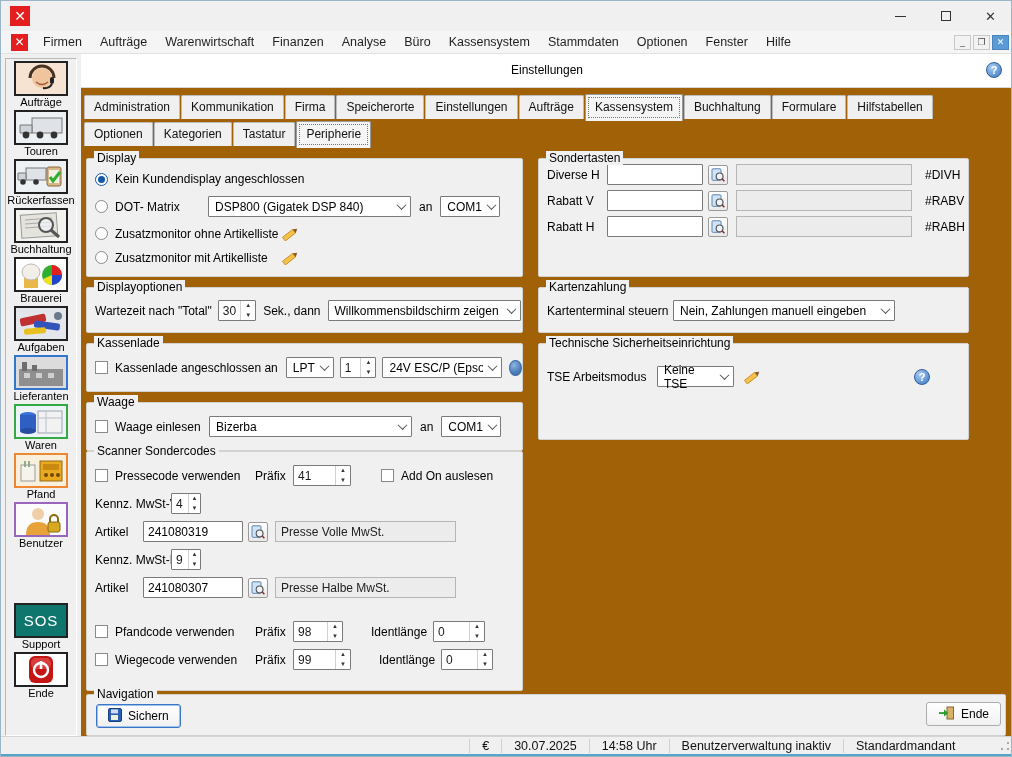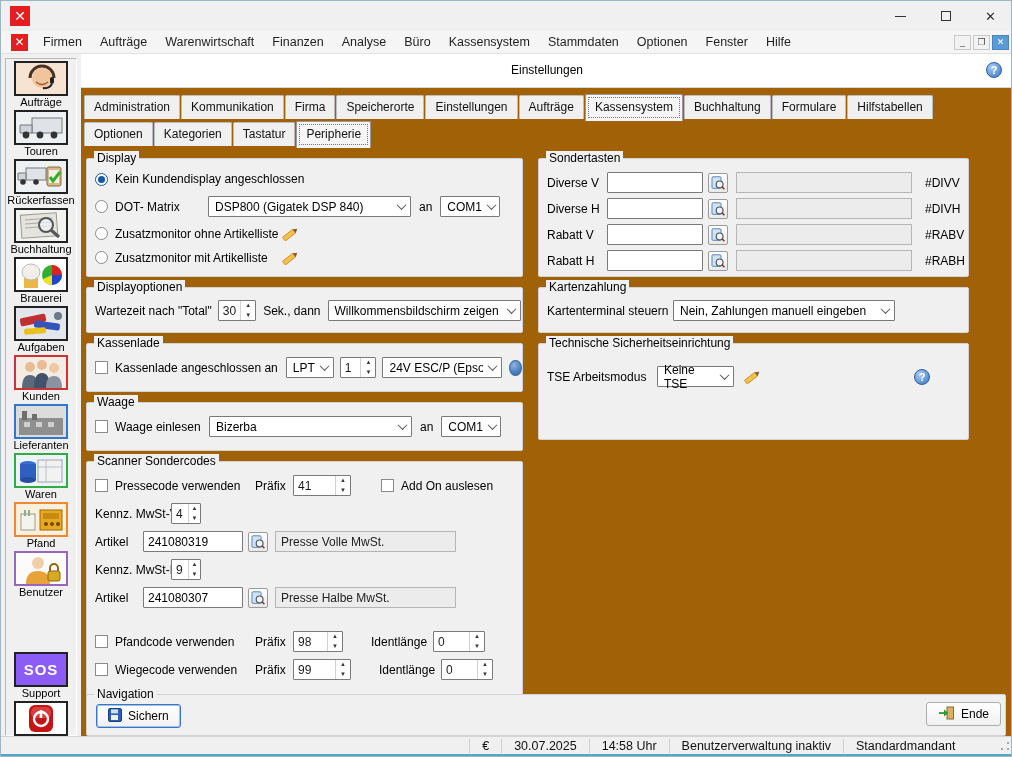--- a/index.html
+++ b/index.html
@@ -23,21 +23,21 @@
   .mdi-btn { width:17px; height:15px; border:1px solid #c8c8c8; background:#f2f2f2; font-size:9px; color:#444; display:flex; align-items:center; justify-content:center; line-height:1; }
   .mdi-btn.close { background:#5b9bd5; border-color:#4a86bd; color:#fff; }
 
   
   .sidebar { position:absolute; left:4px; top:57px; width:72px; height:678px; background:#f0f0f0; border:1px solid #b8b8b8; border-right-color:#fff; border-bottom-color:#fff; display:flex; flex-direction:column; align-items:center; padding-top:2px; }
   .side-item { display:flex; flex-direction:column; align-items:center; width:70px; margin-bottom:2px; cursor:pointer; }
   .thumb { width:54px; height:35px; border:2px solid #222; background:#fff; display:flex; align-items:center; justify-content:center; overflow:hidden; }
   .side-label { font-size:11px; color:#000; line-height:12px; margin-top:0px; white-space:nowrap; }
   .thumb.b-red{border-color:#cc3333;} .thumb.b-blue{border-color:#3377cc;} .thumb.b-green{border-color:#33aa44;}
   .thumb.b-orange{border-color:#ee8833;} .thumb.b-purple{border-color:#9966bb;}
-  .thumb.sos { background:#8b5cf6; color:#fff; font-weight:bold; font-size:15px; letter-spacing:1px; }
+  .thumb.sos { background:#0f766e; color:#fff; font-weight:normal; font-size:15px; letter-spacing:1px; }
   .side-spacer { flex:0 0 52px; }
 
   
   .content { position:absolute; left:80px; top:53px; width:932px; height:684px; background:#a16207; }
   .content-header { position:absolute; left:0; top:0; width:932px; height:34px; background:#ffffff; border-bottom:1px solid #d8d8d8; }
   .content-title { position:absolute; left:0; right:0; top:9px; text-align:center; font-size:12px; color:#000; }
   .help { width:16px; height:16px; border-radius:50%; background:radial-gradient(circle at 35% 30%, #a8cdf2, #3a77c2); color:#fff; font-weight:bold; font-size:11px; display:flex; align-items:center; justify-content:center; border:1px solid #2d5f9e; }
   .help.hdr { position:absolute; right:11px; top:8px; }
 
   .tabrow { position:absolute; left:3px; display:flex; align-items:flex-end; }
@@ -207,34 +207,20 @@
             <rect width="50" height="31" fill="#e3e6ea"></rect>
             <rect x="4" y="8" width="26" height="8" rx="2" fill="#c03030" transform="rotate(-12 17 12)"></rect>
             <rect x="18" y="14" width="26" height="7" rx="2" fill="#3355bb" transform="rotate(8 31 17)"></rect>
             <rect x="8" y="20" width="22" height="6" rx="2" fill="#e8c020" transform="rotate(-5 19 23)"></rect>
             <circle cx="42" cy="8" r="4" fill="#6a7a88"></circle>
           </svg>
       </div>
       <div class="side-label">Aufgaben</div>
     </div>
     <div class="side-item">
-      <div class="thumb b-red">
-        <svg width="50" height="31">
-            <rect width="50" height="31" fill="#f3ece4"></rect>
-            <circle cx="14" cy="10" r="5" fill="#e8bd96"></circle>
-            <path d="M6 31 Q6 18 14 18 Q22 18 22 31 Z" fill="#5a6a7a"></path>
-            <circle cx="26" cy="8" r="5" fill="#e8bd96"></circle>
-            <path d="M18 31 Q18 16 26 16 Q34 16 34 31 Z" fill="#42526a"></path>
-            <circle cx="38" cy="11" r="5" fill="#eec8a2"></circle>
-            <path d="M30 31 Q30 19 38 19 Q46 19 46 31 Z" fill="#8a93a0"></path>
-          </svg>
-      </div>
-      <div class="side-label">Kunden</div>
-    </div>
-    <div class="side-item">
       <div class="thumb b-blue">
         <svg width="50" height="31">
             <rect width="50" height="31" fill="#dcdcdc"></rect>
             <rect x="3" y="12" width="44" height="17" fill="#8f8f8f"></rect>
             <rect x="6" y="5" width="5" height="9" fill="#6e6e6e"></rect>
             <rect x="16" y="8" width="5" height="6" fill="#6e6e6e"></rect>
             <rect x="8" y="16" width="6" height="5" fill="#cfcfcf"></rect>
             <rect x="20" y="16" width="6" height="5" fill="#cfcfcf"></rect>
             <rect x="32" y="16" width="6" height="5" fill="#cfcfcf"></rect>
           </svg>
@@ -411,21 +397,21 @@
               </span>
           </div>
           <div class="sel" style="width:120px; margin-left:6px;">
             <span style="white-space:nowrap; overflow:hidden;">24V ESC/P (Epson)</span>
               <span class="chev"></span>
           </div>
           <span class="led" style="margin-left:7px;"></span>
         </div>
       </div>
 
-      <div class="group" style="height:49px; margin-bottom:10px;">
+      <div class="group" style="height:49px; ">
         <span class="legend">Waage</span>
         <div class="row" style="margin:13px 0 0 8px;">
           <span class="chk"></span>
           <span class="lbl" style="margin:0 8px 0 7px; width:86px;">Waage einlesen</span>
           <div class="sel" style="width:203px;">
             <span>Bizerba</span>
               <span class="chev"></span>
           </div>
           <span class="lbl" style="margin:0 8px;">an</span>
           <div class="sel" style="width:60px;">
@@ -543,33 +529,20 @@
           </div>
         </div>
       </div>
     </div>
 
     <div class="col-right">
 
       <div class="group" style="height:119px; margin-bottom:10px;">
         <span class="legend">Sondertasten</span>
 
-        <div class="row" style="margin:13px 0 0 8px;">
-          <span class="lbl" style="width:60px;">Diverse V</span>
-          <input class="ipt" style="width: 96px;" value="">
-          <span class="sbtn" style="margin-left:5px;">
-              <svg width="14" height="14">
-                <rect x="1" y="0.8" width="9" height="11.5" rx="1" fill="#cfe4f7" stroke="#5c87b2"></rect>
-                <circle cx="8.6" cy="8.4" r="3.4" fill="#eef4fb" stroke="#555" stroke-width="1.2"></circle>
-                <line x1="11" y1="10.8" x2="13.4" y2="13.2" stroke="#8a3030" stroke-width="1.6"></line>
-              </svg>
-            </span>
-          <div class="ro" style="width:176px; margin-left:8px;"></div>
-          <span class="hash" style="margin-left:13px;">#DIVV</span>
-        </div>
         <div class="row" style="margin:5px 0 0 8px;">
           <span class="lbl" style="width:60px;">Diverse H</span>
           <input class="ipt" style="width: 96px;" value="">
           <span class="sbtn" style="margin-left:5px;">
               <svg width="14" height="14">
                 <rect x="1" y="0.8" width="9" height="11.5" rx="1" fill="#cfe4f7" stroke="#5c87b2"></rect>
                 <circle cx="8.6" cy="8.4" r="3.4" fill="#eef4fb" stroke="#555" stroke-width="1.2"></circle>
                 <line x1="11" y1="10.8" x2="13.4" y2="13.2" stroke="#8a3030" stroke-width="1.6"></line>
               </svg>
             </span>

